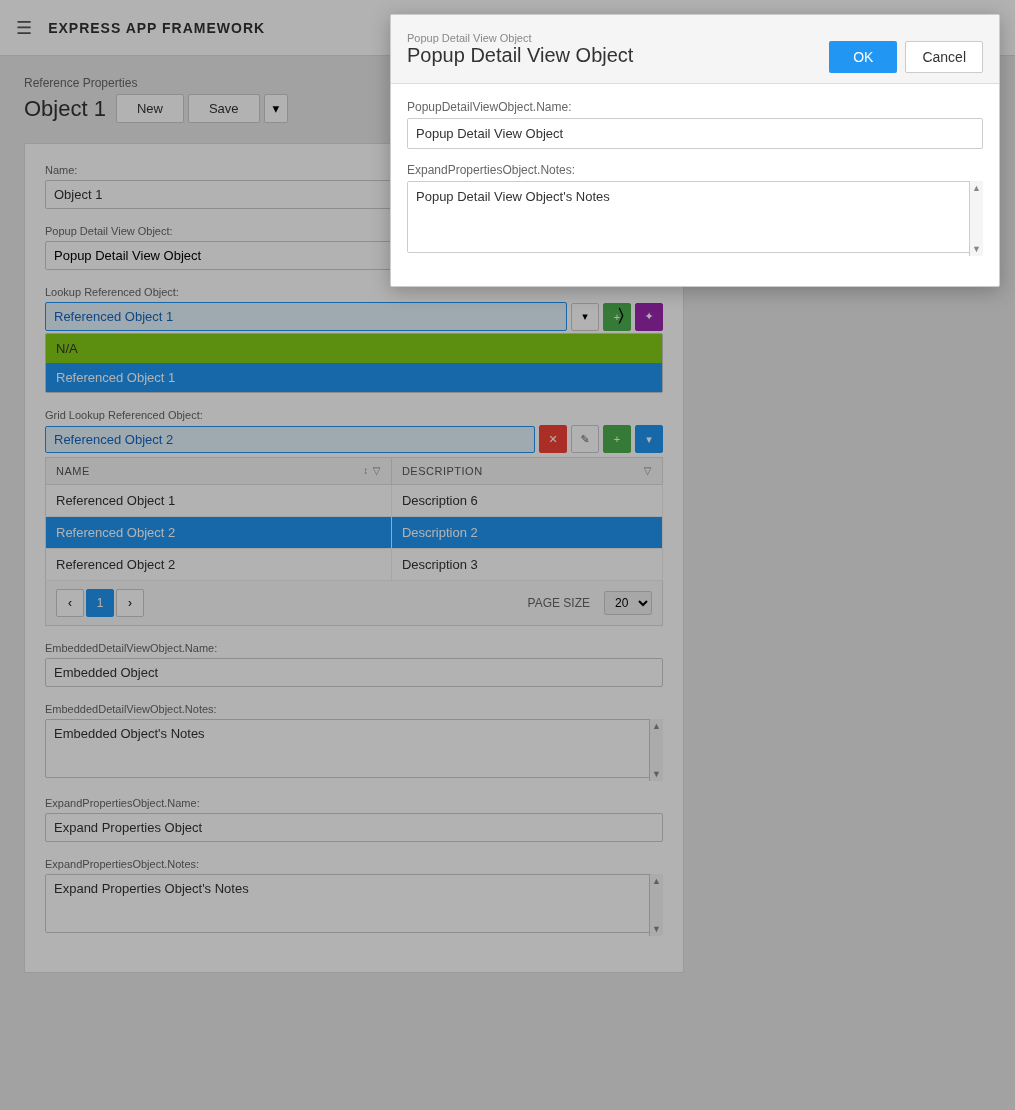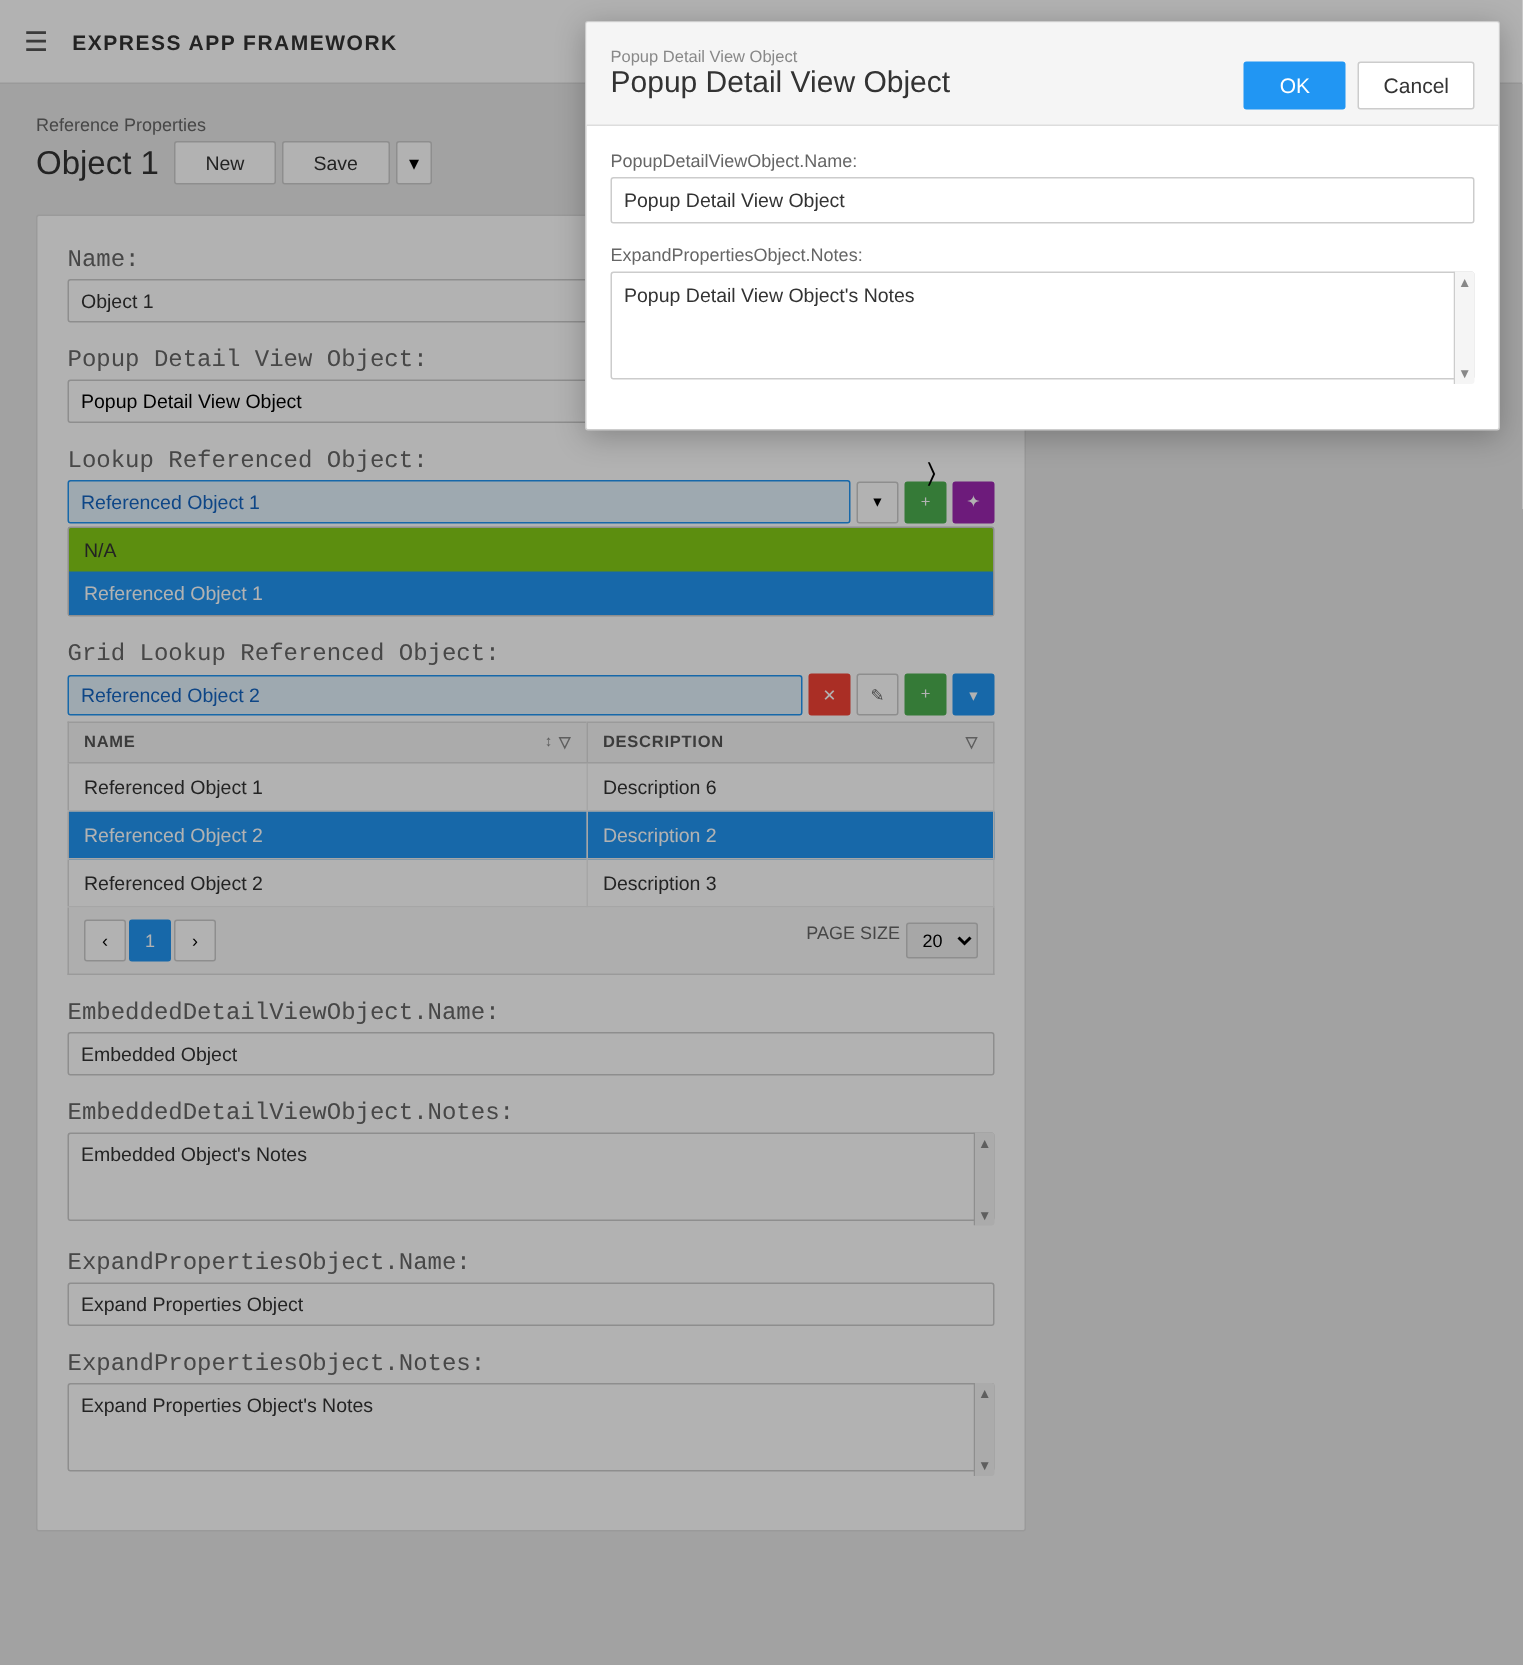--- a/index.html
+++ b/index.html
@@ -83,24 +83,23 @@
       border: 1px solid #ddd;
       border-radius: 2px;
       padding: 20px;
       max-width: 660px;
     }
 
     .field-group {
       margin-bottom: 16px;
     }
     .field-label {
-      font-size: 16px;
+      font-size: 11px;
       color: #666;
       margin-bottom: 4px;
-      font-family: Liberation Mono, monospace;
     }
     .field-input {
       width: 100%;
       padding: 6px 8px;
       border: 1px solid #ccc;
       border-radius: 2px;
       font-size: 13px;
       color: #333;
       background: #fff;
     }
@@ -223,21 +222,21 @@
       color: #1565C0;
     }
     .grid-table {
       width: 100%;
       border-collapse: collapse;
       border: 1px solid #ddd;
     }
     .grid-table th {
       background: #f5f5f5;
       font-size: 11px;
-      font-weight: 700;
+      font-weight: 400;
       letter-spacing: 0.5px;
       padding: 7px 10px;
       text-align: left;
       color: #555;
       border-bottom: 1px solid #ddd;
       border-right: 1px solid #ddd;
     }
     .grid-table td {
       padding: 8px 10px;
       border-bottom: 1px solid #eee;
@@ -287,21 +286,22 @@
       font-size: 12px;
       border-radius: 2px;
     }
     .page-btn.active {
       background: #2196F3;
       color: #fff;
       border-color: #2196F3;
     }
     .page-size-section {
       display: flex;
-      gap: 4px;
+      align-items: center;
+      gap: 14px;
       font-size: 12px;
       color: #666;
     }
     .page-size-select {
       padding: 3px 6px;
       border: 1px solid #ccc;
       border-radius: 2px;
       font-size: 12px;
     }
 

